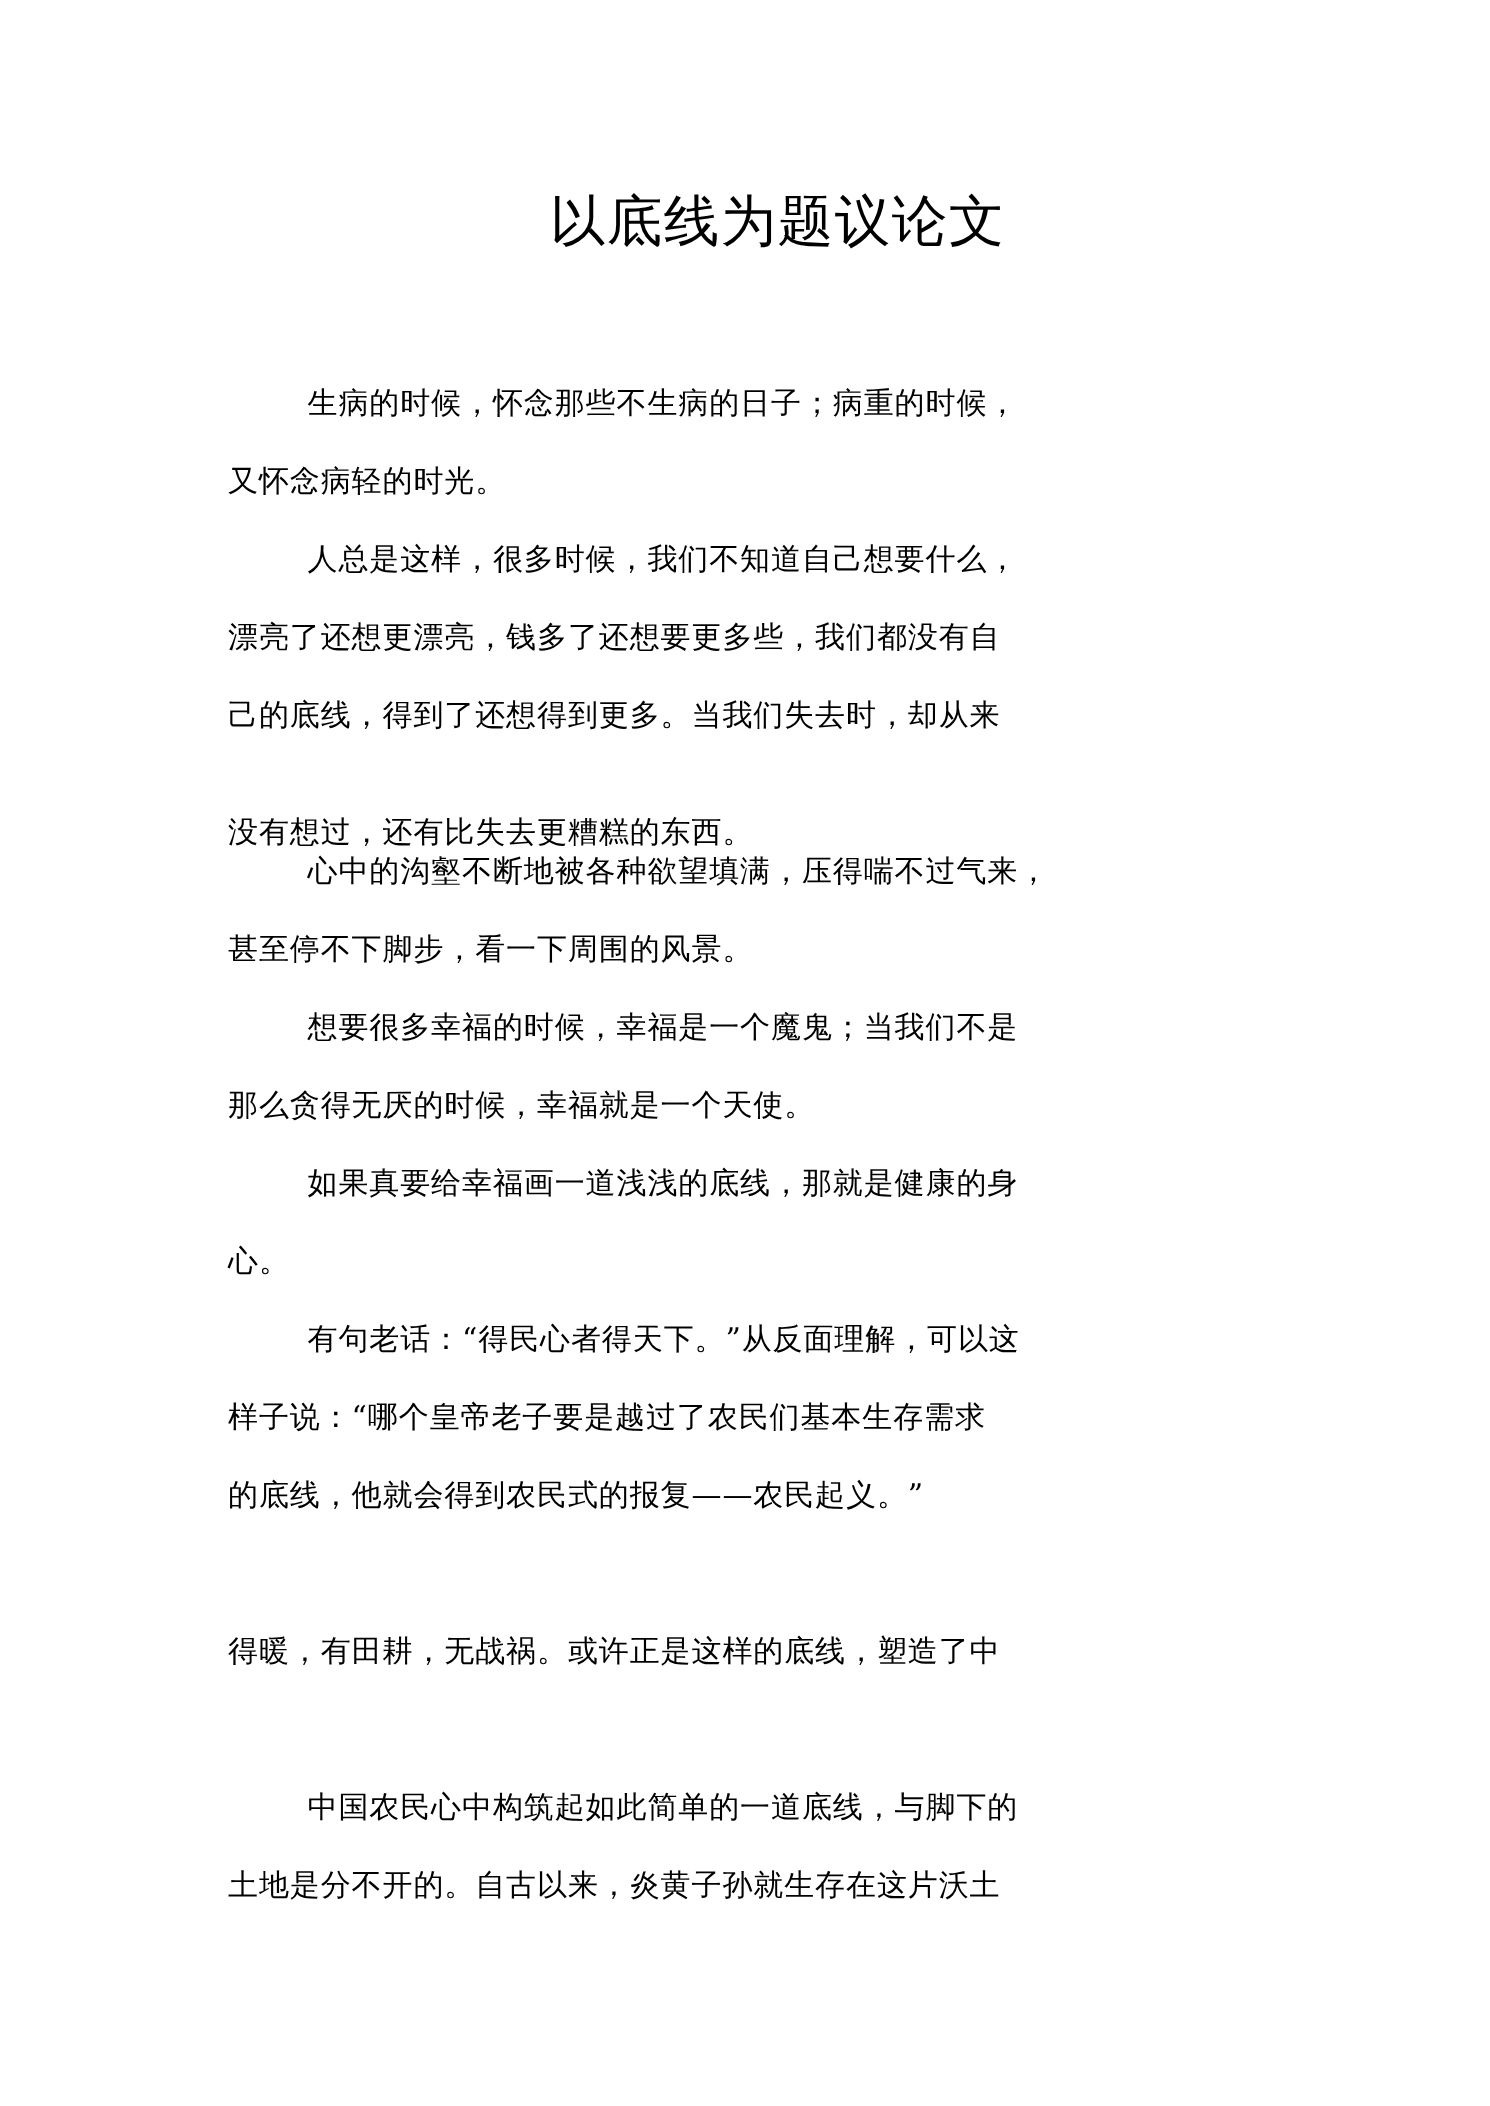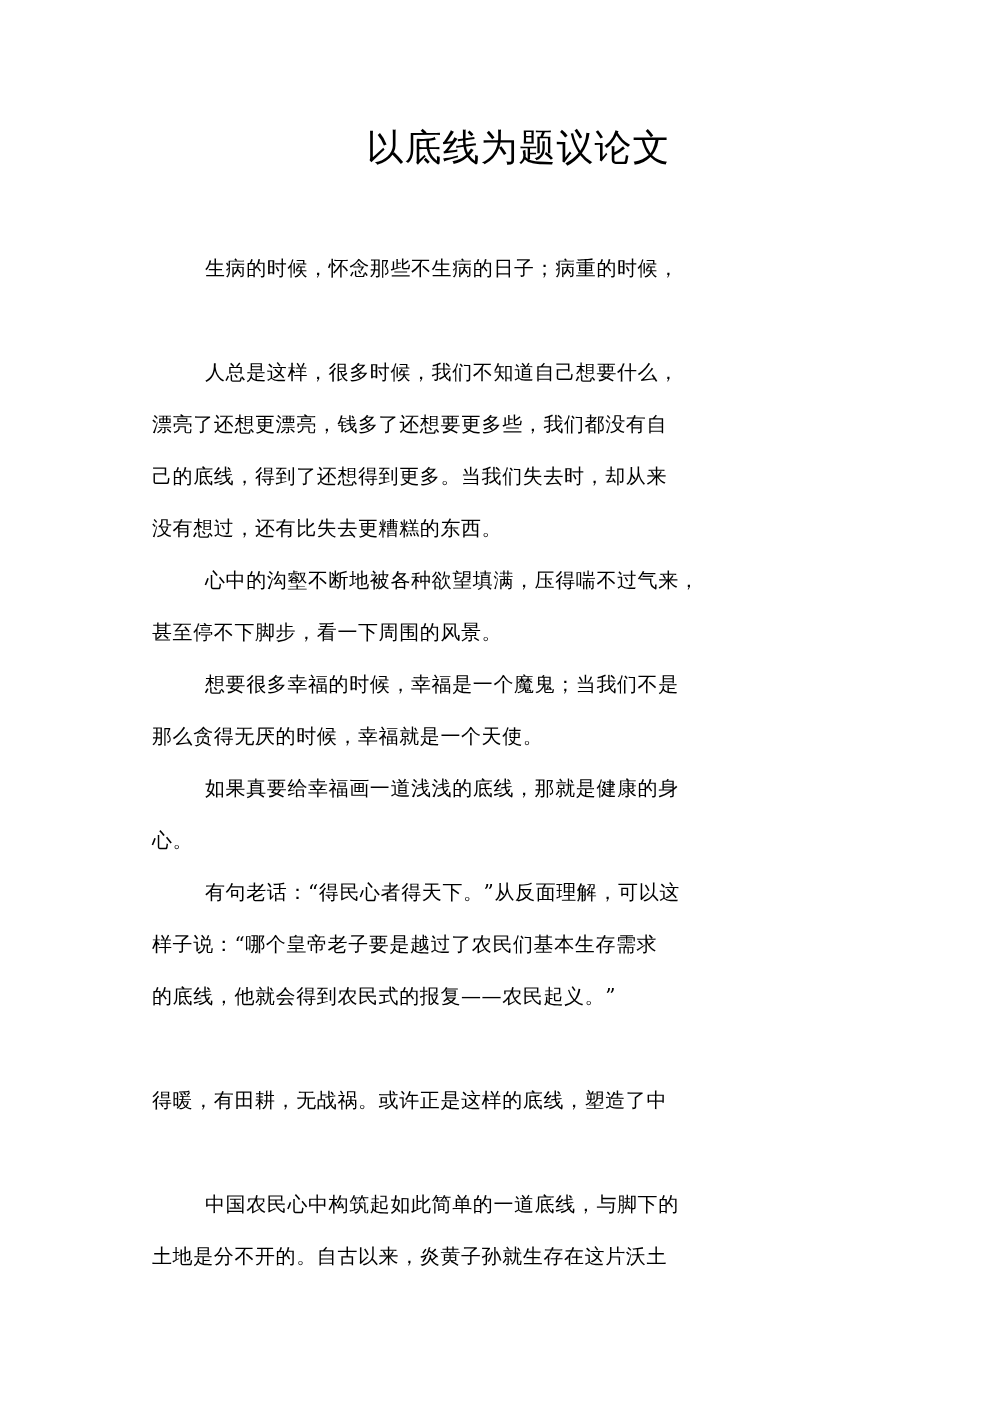--- a/index.html
+++ b/index.html
@@ -18,25 +18,26 @@
     }
     .line.indent { left: 205px; }
   </style>
 </head>
 <body>
 
 <div class="page">
   <div class="title">以底线为题议论文</div>
 
   <div class="line indent" style="top:251px">生病的时候，怀念那些不生病的日子；病重的时候，</div>
+  <div class="line" style="top:303px">又怀念病轻的时光。</div>
 
   <div class="line indent" style="top:355px">人总是这样，很多时候，我们不知道自己想要什么，</div>
   <div class="line" style="top:407px">漂亮了还想更漂亮，钱多了还想要更多些，我们都没有自</div>
   <div class="line" style="top:459px">己的底线，得到了还想得到更多。当我们失去时，却从来</div>
-  <div class="line" style="top:511px">没有想过，还有比失去更糟糕的东西。</div>
+  <div class="line" style="top:537px">没有想过，还有比失去更糟糕的东西。</div>
 
   <div class="line indent" style="top:563px">心中的沟壑不断地被各种欲望填满，压得喘不过气来，</div>
   <div class="line" style="top:615px">甚至停不下脚步，看一下周围的风景。</div>
 
   <div class="line indent" style="top:667px">想要很多幸福的时候，幸福是一个魔鬼；当我们不是</div>
   <div class="line" style="top:719px">那么贪得无厌的时候，幸福就是一个天使。</div>
 
   <div class="line indent" style="top:771px">如果真要给幸福画一道浅浅的底线，那就是健康的身</div>
   <div class="line" style="top:823px">心。</div>
 

